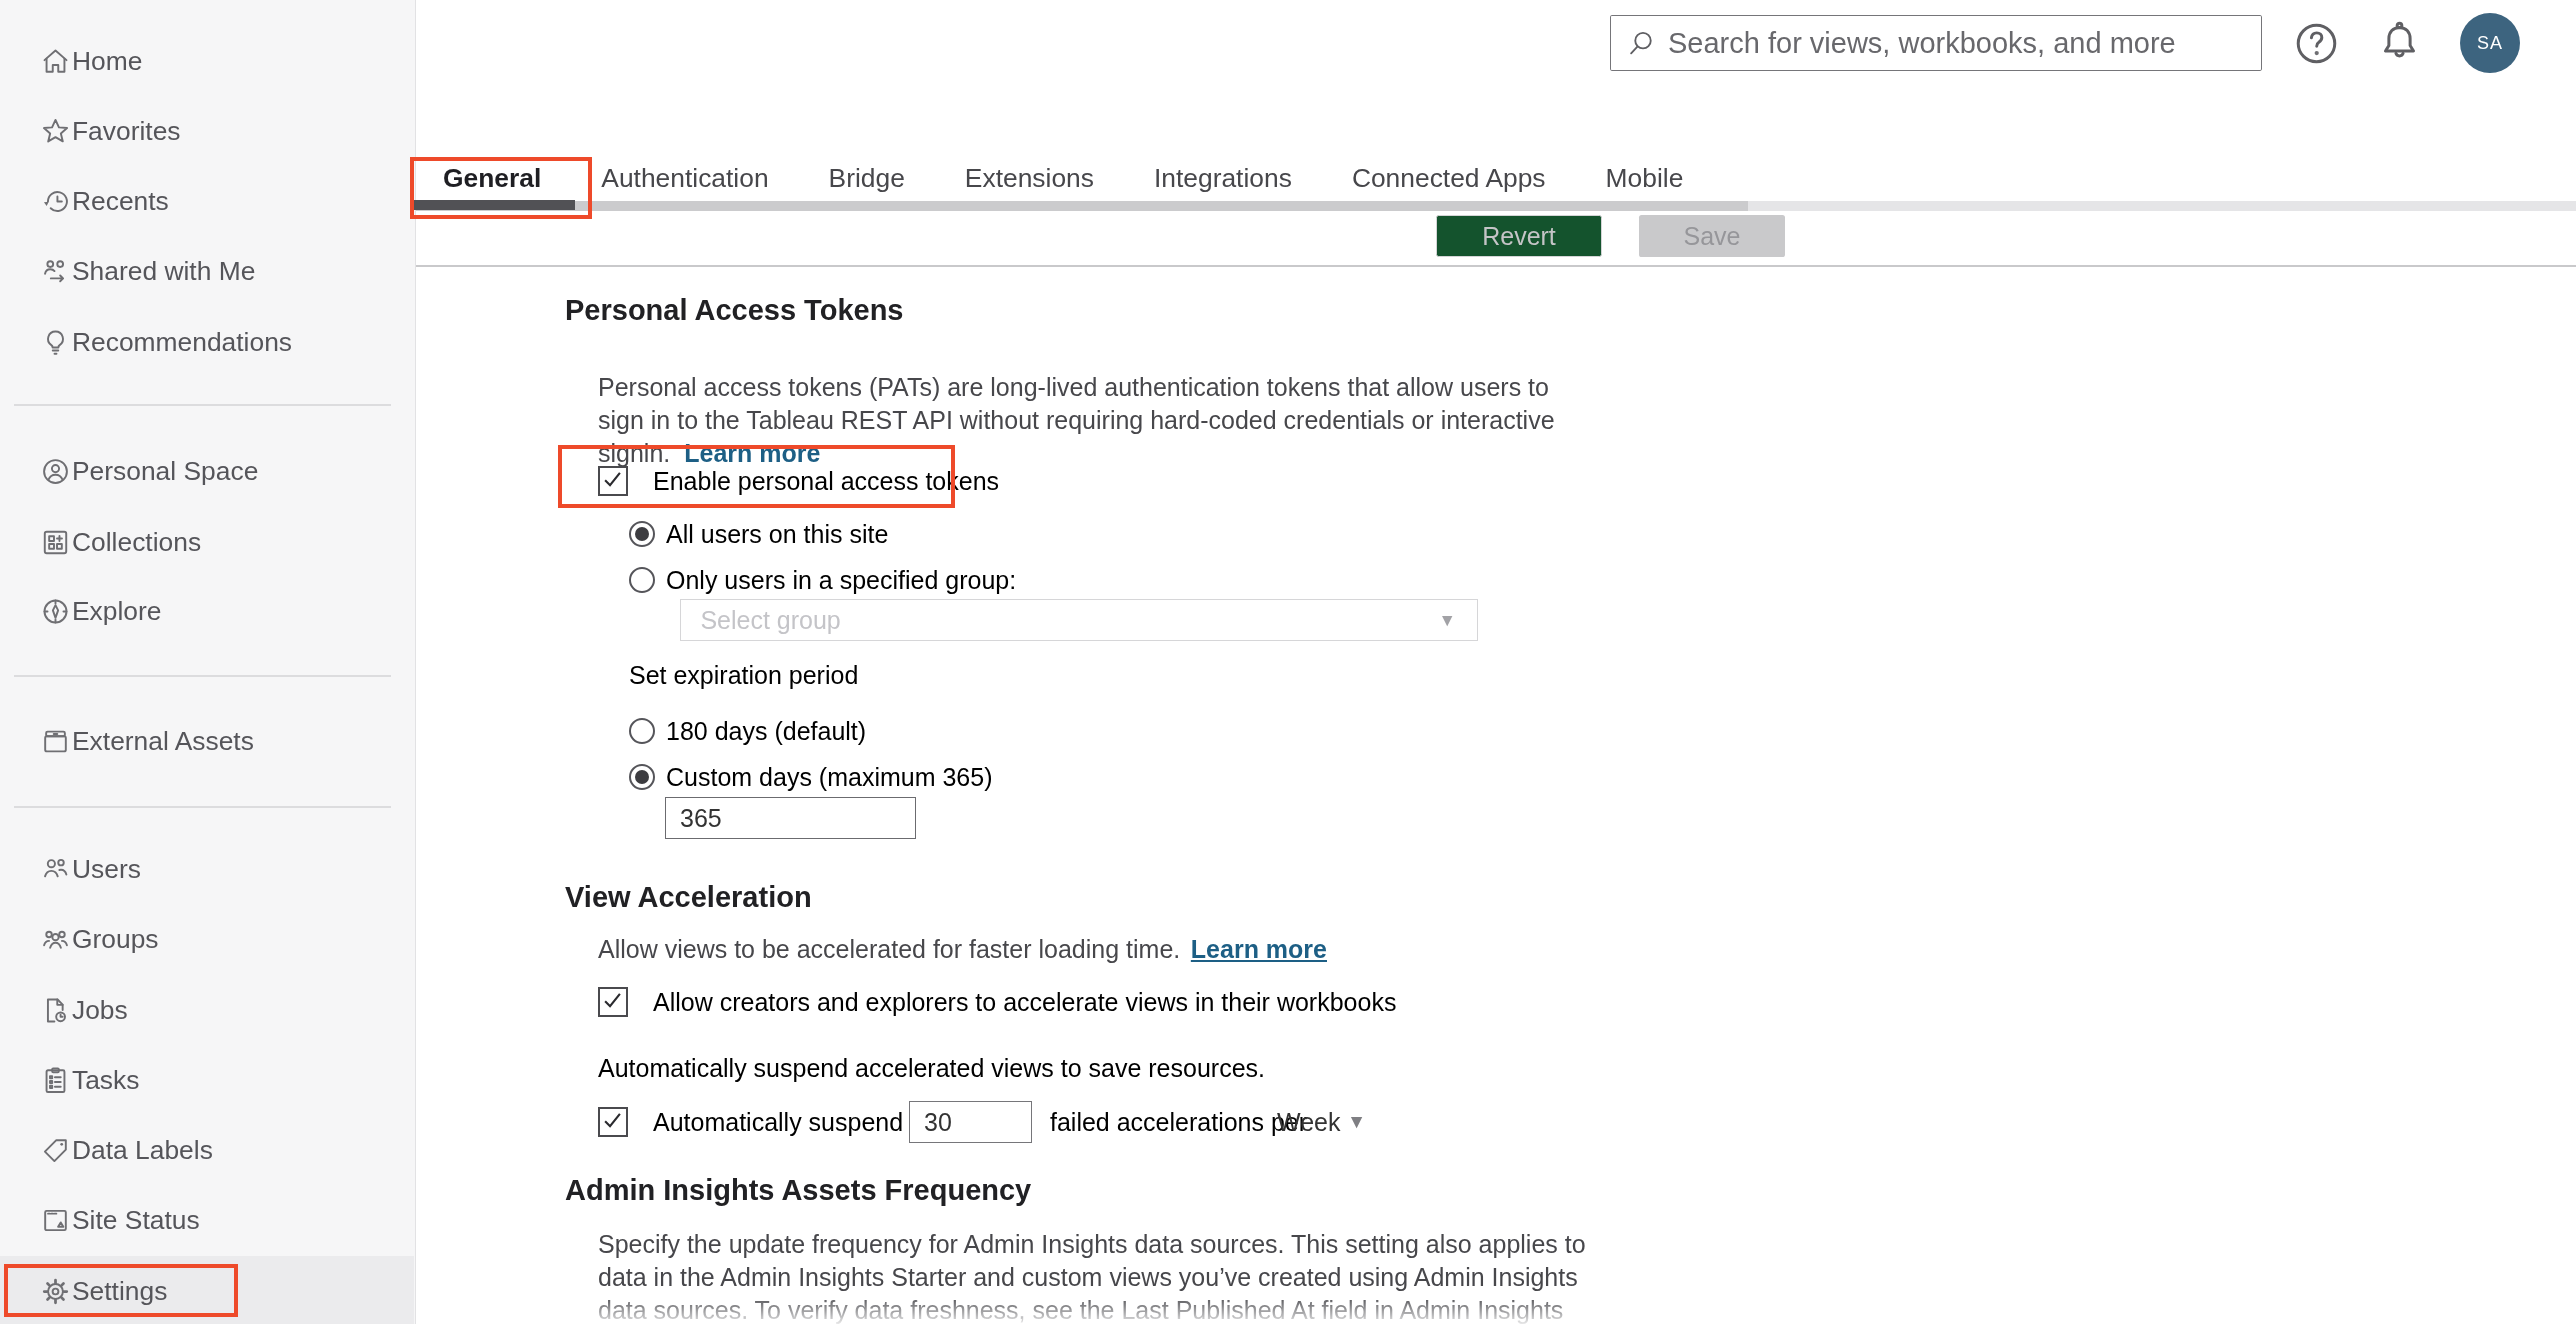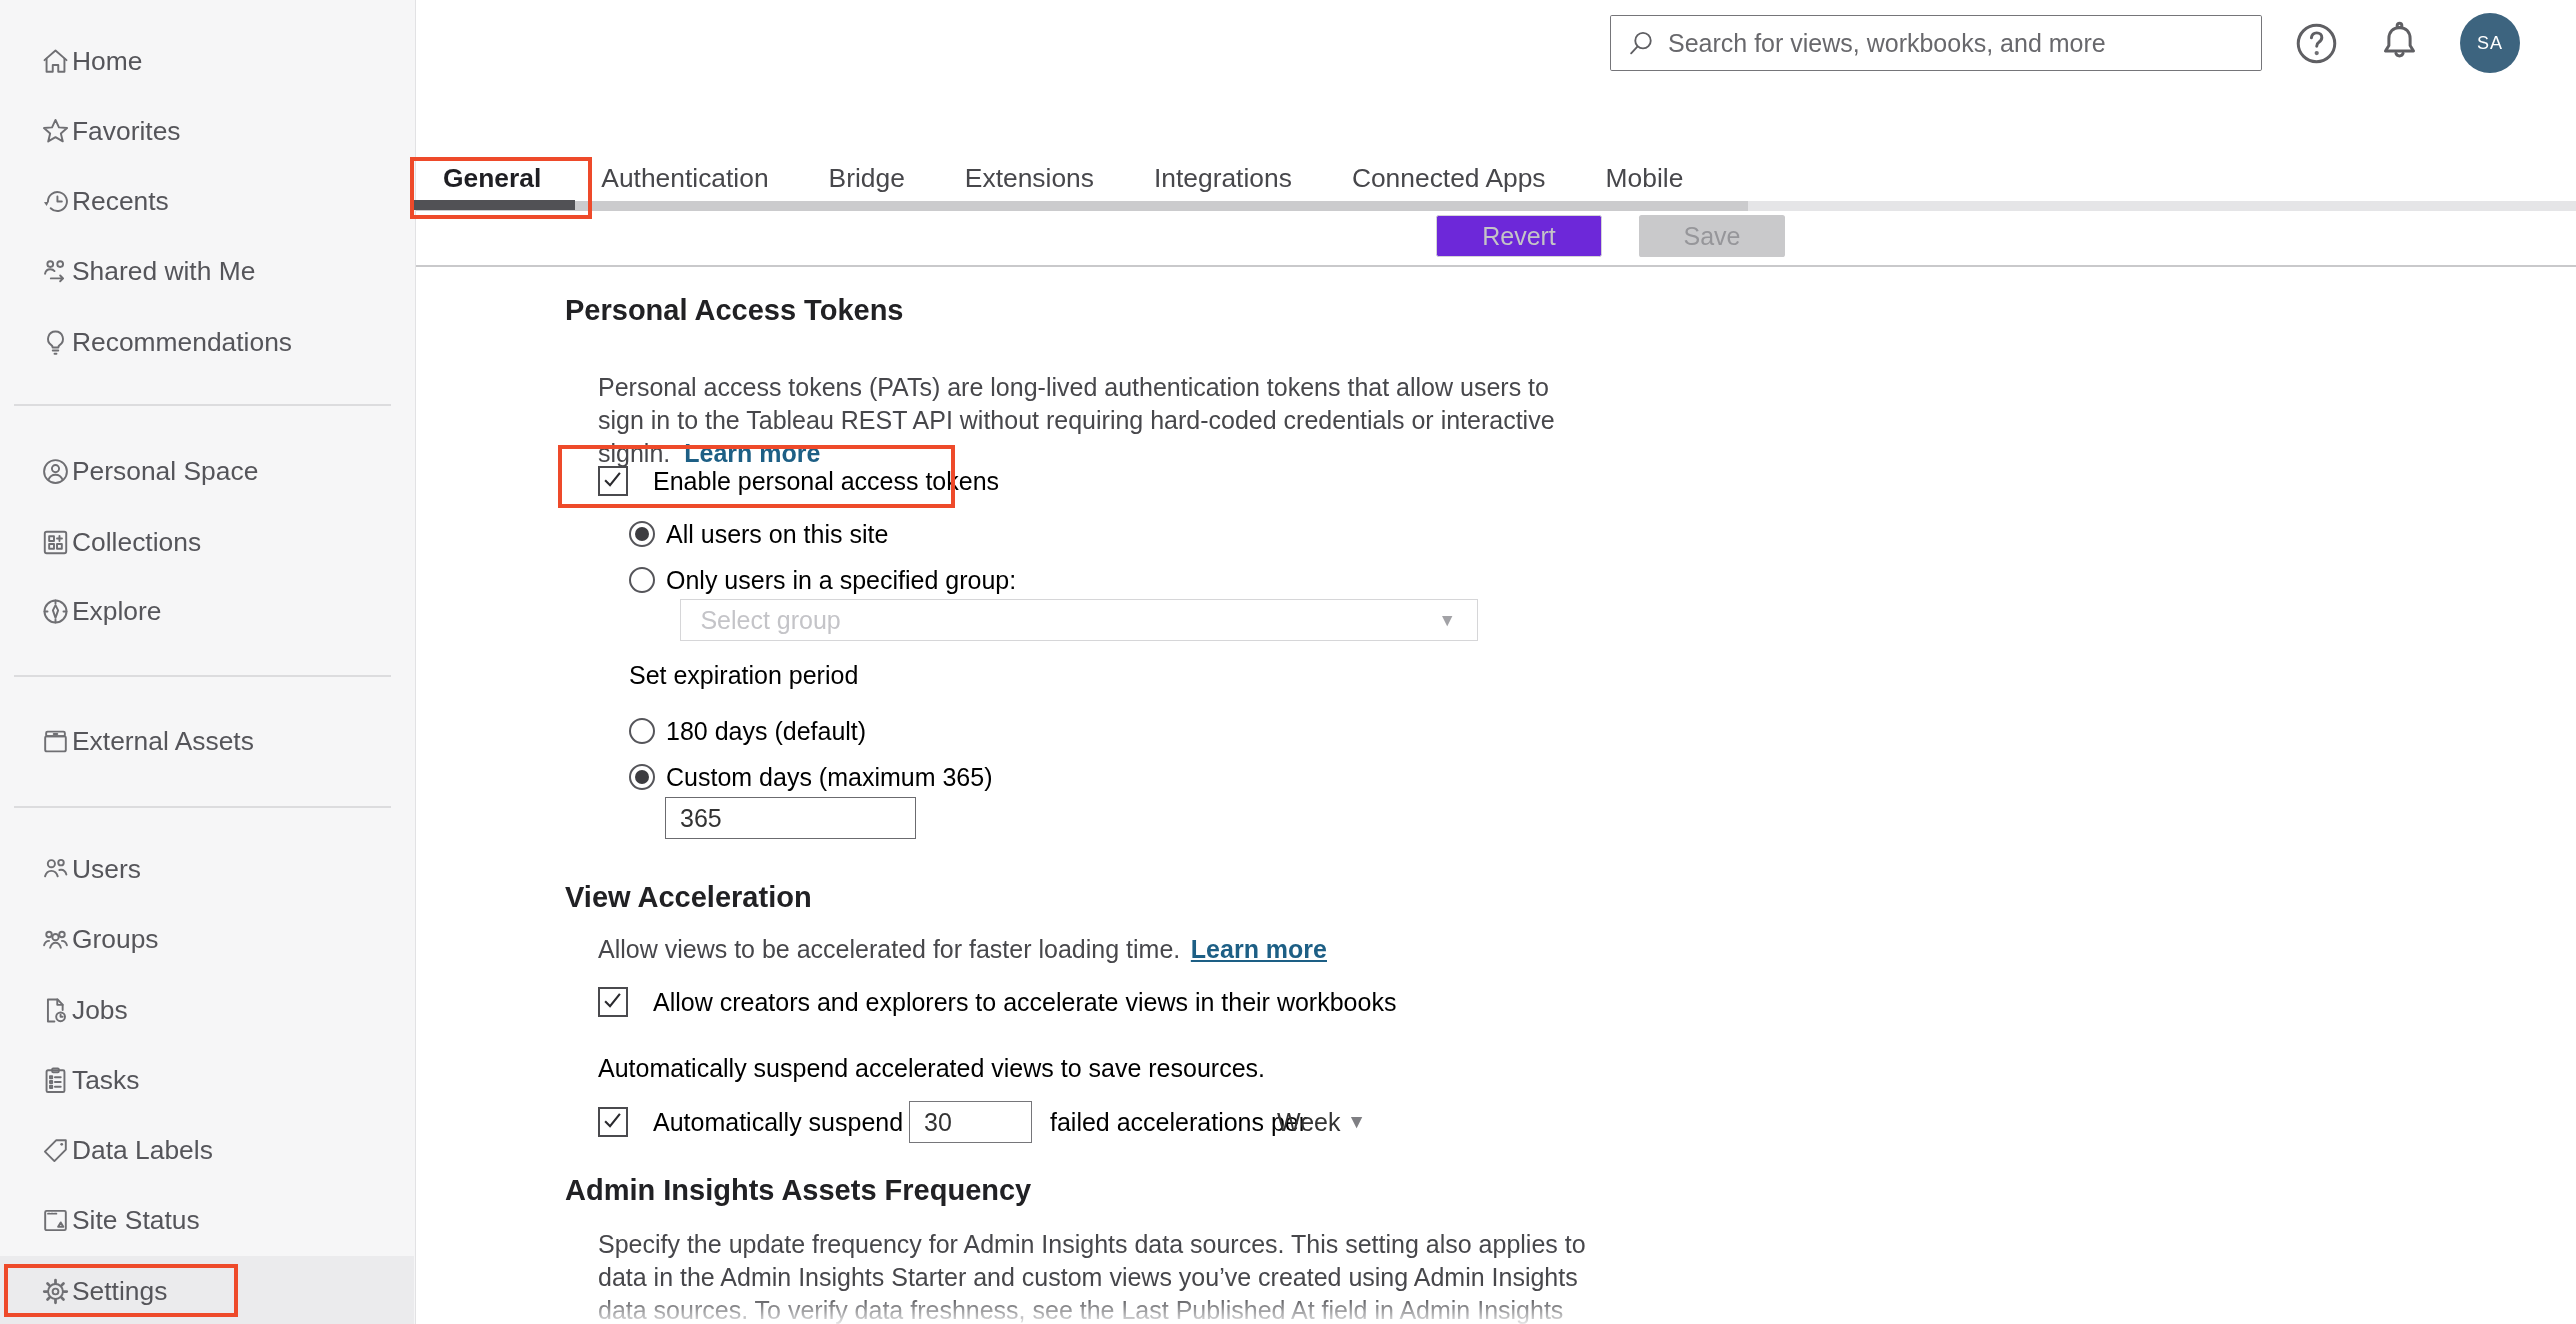--- a/index.html
+++ b/index.html
@@ -13,37 +13,37 @@
   .srow.sel{background:#ebebed;}
   .srow svg{width:33px;height:33px;flex:none;}
   .icn{stroke:#6f6f73;fill:none;stroke-width:1.4;stroke-linecap:round;stroke-linejoin:round;}
   .icn .fill{fill:#6f6f73;stroke:none;}
   .slabel{font-size:26.4px;color:#55555a;}
   .sdiv{position:absolute;left:14px;width:377px;height:1.8px;background:#dcdcde;}
 
   
   .search{position:absolute;left:1610px;top:15px;width:652px;height:56px;border:1.8px solid #757579;border-radius:1.8px;background:#fff;display:flex;align-items:center;}
   .search svg{position:absolute;left:14px;top:11.5px;width:32px;height:32px;}
-  .search input{border:none;outline:none;flex:1;margin-left:55px;font-size:25px;color:#333;font-family:"Liberation Sans",sans-serif;background:transparent;}
+  .search input{border:none;outline:none;flex:1;margin-left:55px;font-size:29px;color:#333;font-family:"Liberation Sans",sans-serif;background:transparent;}
   .search input::placeholder{color:#68686c;opacity:1;}
   .tbicon{position:absolute;cursor:pointer;}
   .tbicon svg{width:51px;height:51px;}
   .avatar{position:absolute;left:2460px;top:13.2px;width:60px;height:60px;border-radius:50%;background:#3d647f;color:#fff;font-size:18px;display:flex;align-items:center;justify-content:center;cursor:pointer;letter-spacing:0.9px;}
 
   
   .tabs{position:absolute;left:413px;top:156px;height:45px;display:flex;align-items:center;justify-content:flex-end;}
   .tab{padding:0 30px;font-size:26.4px;color:#47474b;white-space:nowrap;cursor:pointer;}
   .tab.sel{font-weight:bold;color:#1f1f23;}
   .track{position:absolute;height:9.7px;top:201px;}
   .track.light{left:416px;width:2160px;background:#e5e5e7;}
   .track.mid{left:416px;width:1332px;background:#cbcbcd;}
   .track.dark{left:413px;width:162px;top:200px;background:#515155;}
   .hdrline{position:absolute;left:416px;top:265px;width:2160px;height:1.8px;background:#c9c9cb;}
   .btn{position:absolute;height:42px;border-radius:2.6px;font-size:25px;display:flex;align-items:center;justify-content:center;cursor:default;}
-  .btn.revert{left:1436px;top:215px;width:166px;background:#6d28d9;border:1.8px solid #d4d4d6;color:#c4c4c6;}
+  .btn.revert{left:1436px;top:215px;width:166px;background:#14532d;border:1.8px solid #d4d4d6;color:#c4c4c6;}
   .btn.save{left:1639px;top:215px;width:146px;background:#c9c9cb;border:none;color:#96969a;}
 
   
   .redbox{position:absolute;border:4.4px solid #ee4a2a;background:transparent;pointer-events:none;}
 
   
   .h2{position:absolute;font-size:29px;font-weight:bold;color:#212124;white-space:nowrap;}
   .para{position:absolute;font-size:25px;line-height:33px;color:#47474b;white-space:nowrap;}
   .lbl{position:absolute;font-size:25px;line-height:30px;color:#000000;white-space:nowrap;}
   .link{color:#1d5f85;font-weight:bold;text-decoration:none;cursor:pointer;}

